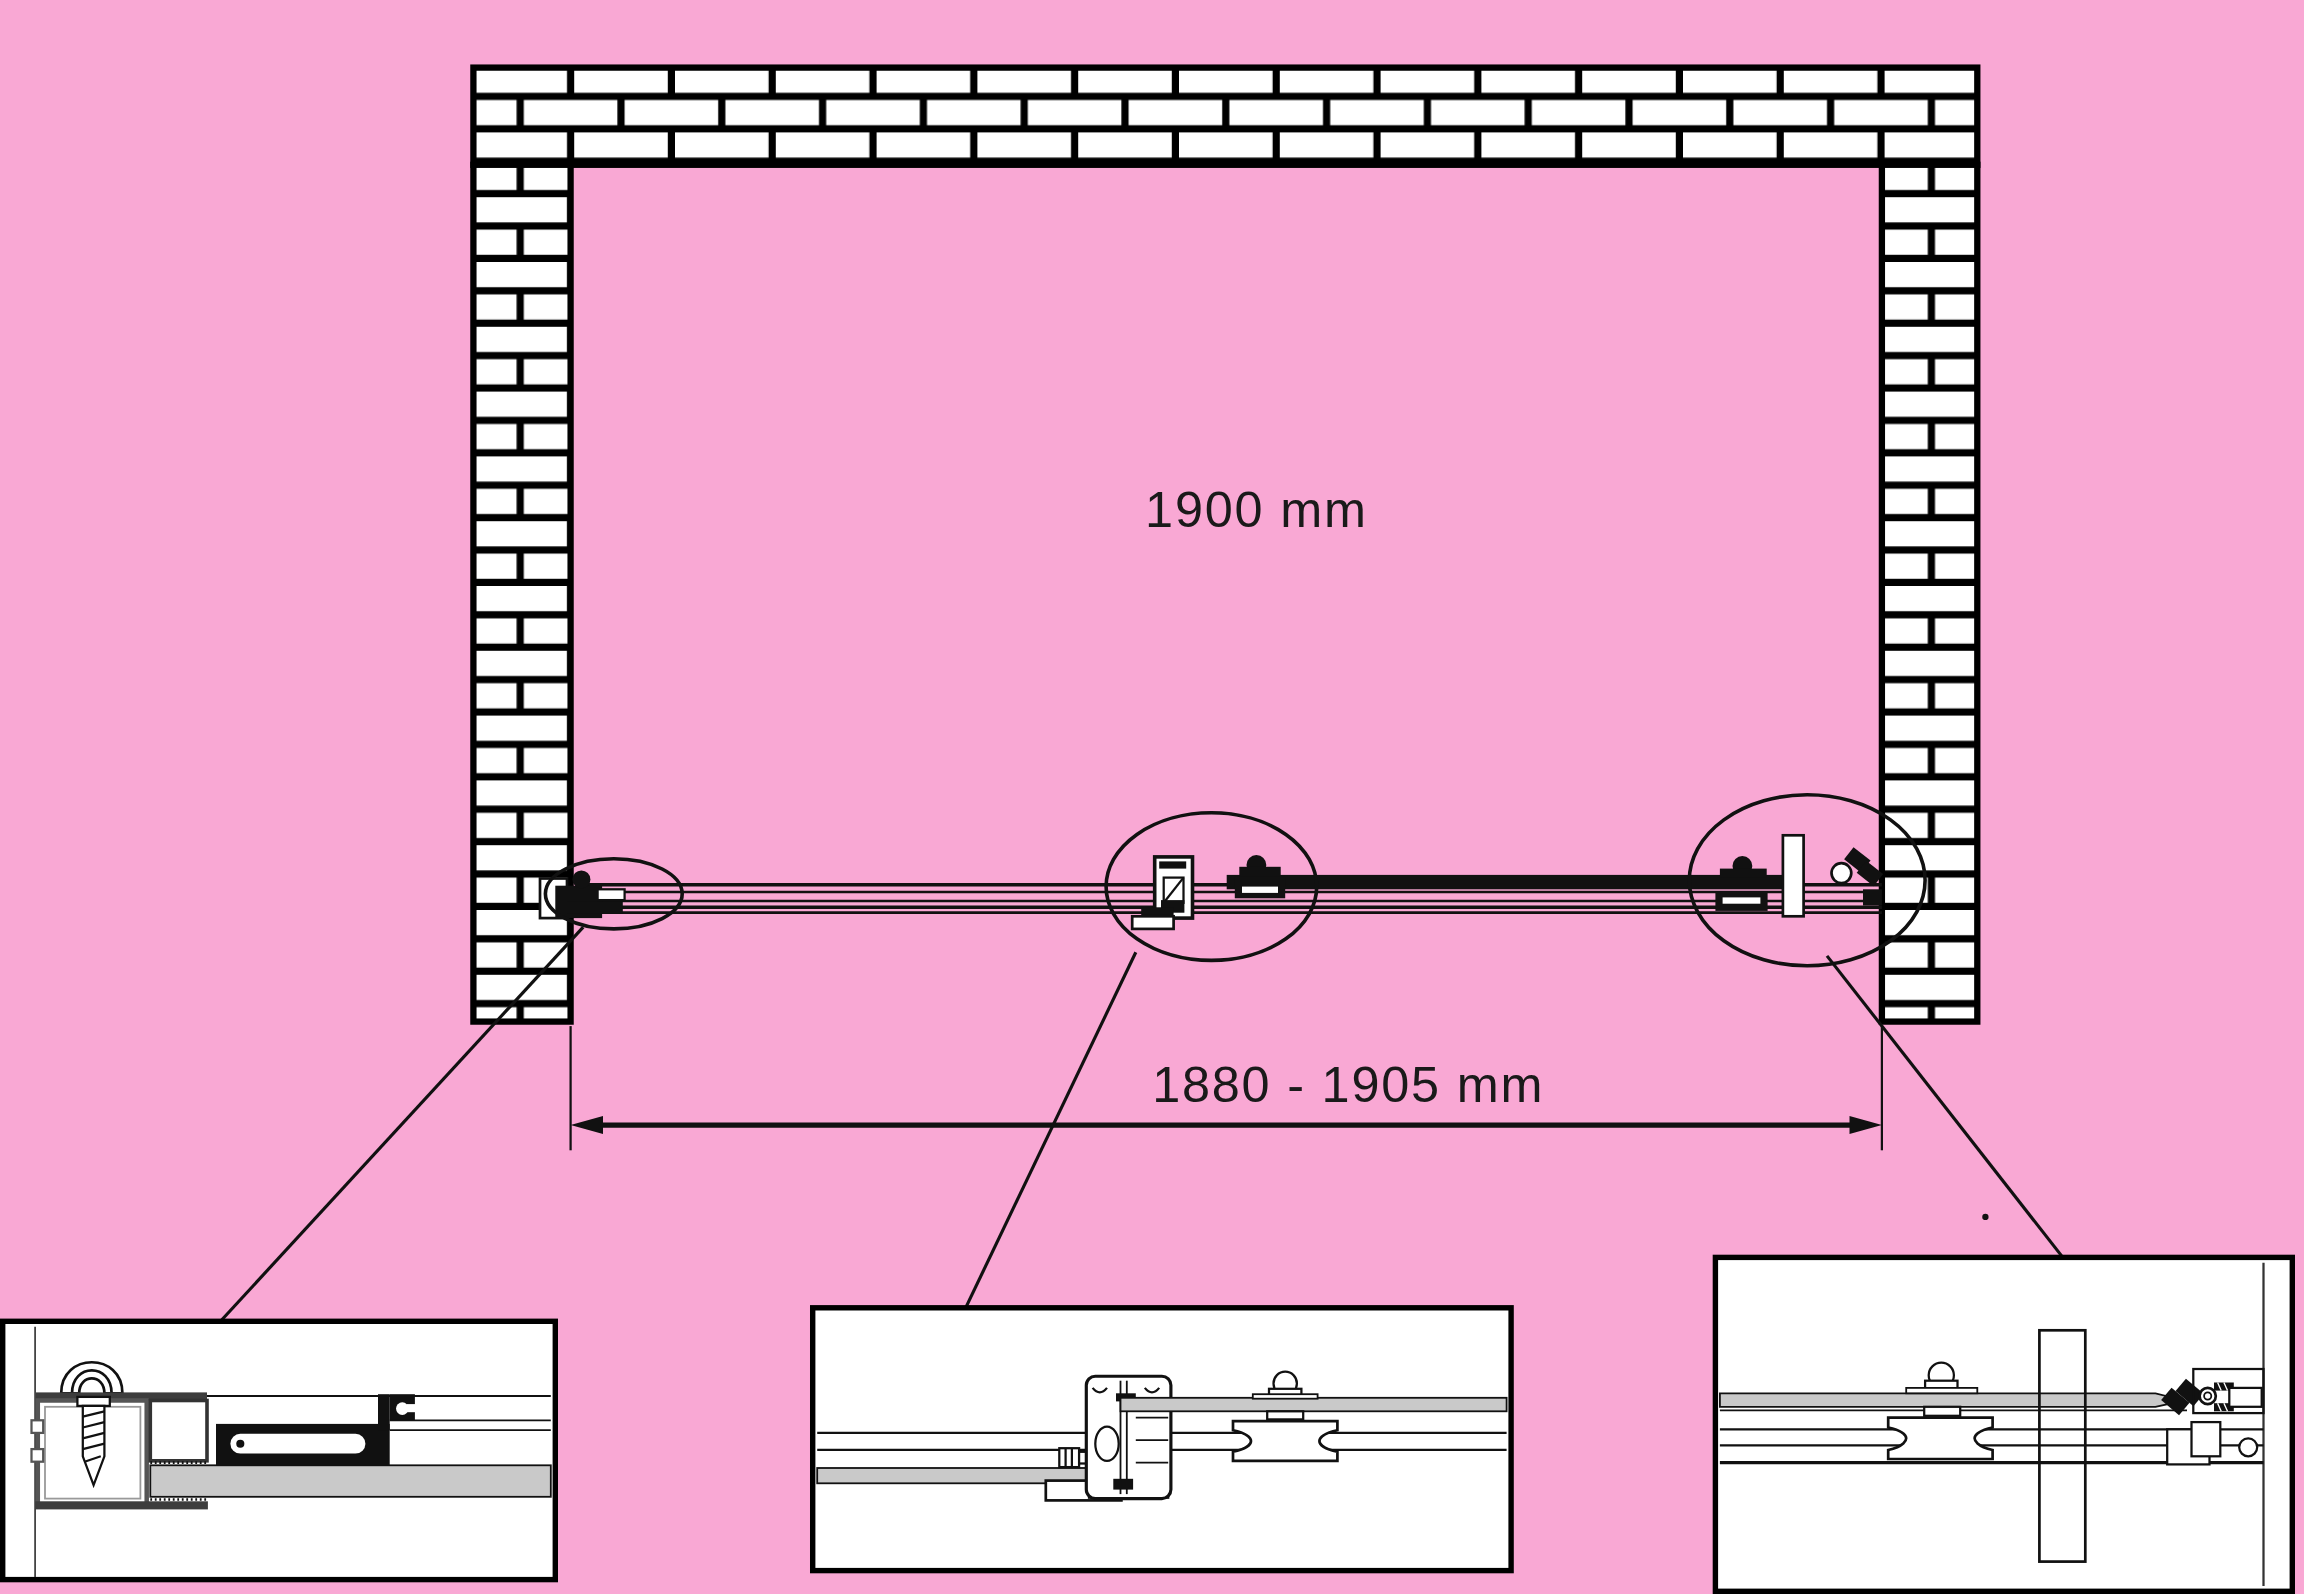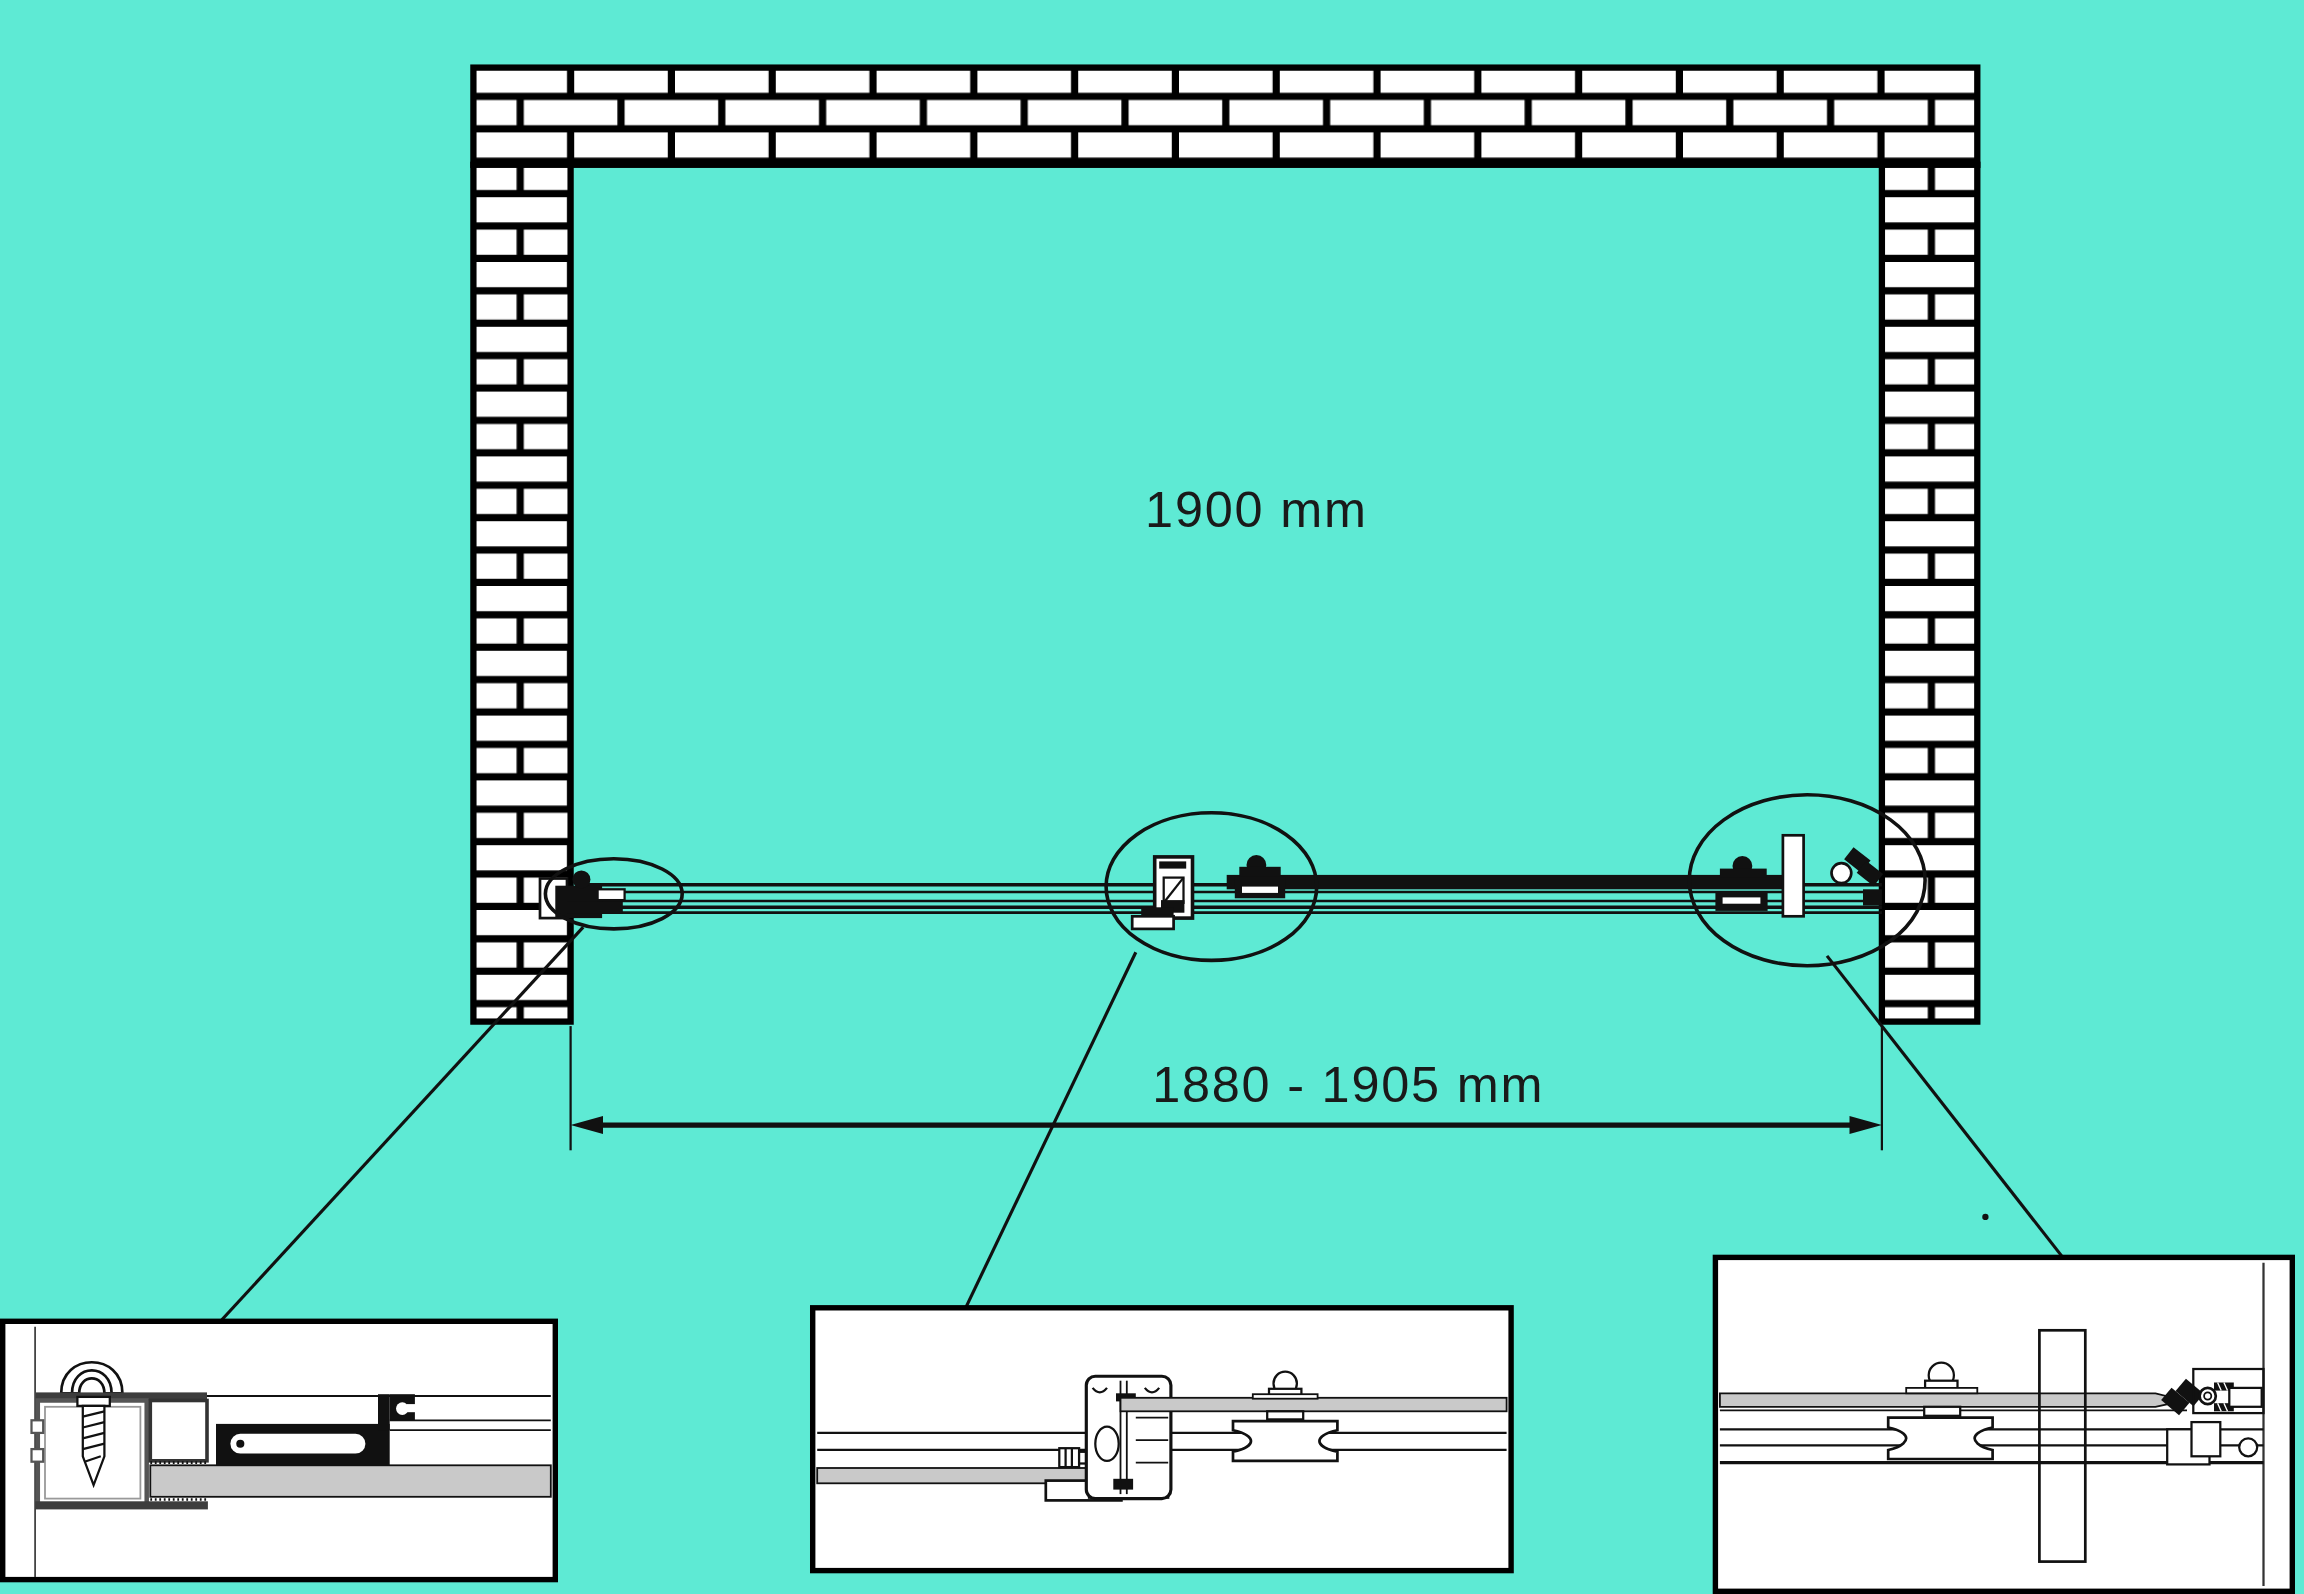--- a/index.html
+++ b/index.html
@@ -1,16 +1,16 @@
 <!DOCTYPE html>
 <html style="font-size:14.4px"><head>
 <meta charset="utf-8">
 <style>
   html,body{margin:0;padding:0;background:#ffffff;}
-  .stage{position:relative;width:2304px;height:1595px;background:#5eead4;overflow:hidden;
+  .stage{position:relative;width:2304px;height:1595px;background:#f9a8d4;overflow:hidden;
          font-family:"Liberation Sans", sans-serif;}
   svg{display:block;}
   text.dim{font-family:"Liberation Sans", sans-serif;font-size:56px;letter-spacing:2px;fill:#1a1a1a;}
 </style>
 </head>
 <body>
 
 <div class="stage">
 <svg width="2304" height="1595" viewBox="0 0 2560 1772" xmlns="http://www.w3.org/2000/svg">
   <defs>

